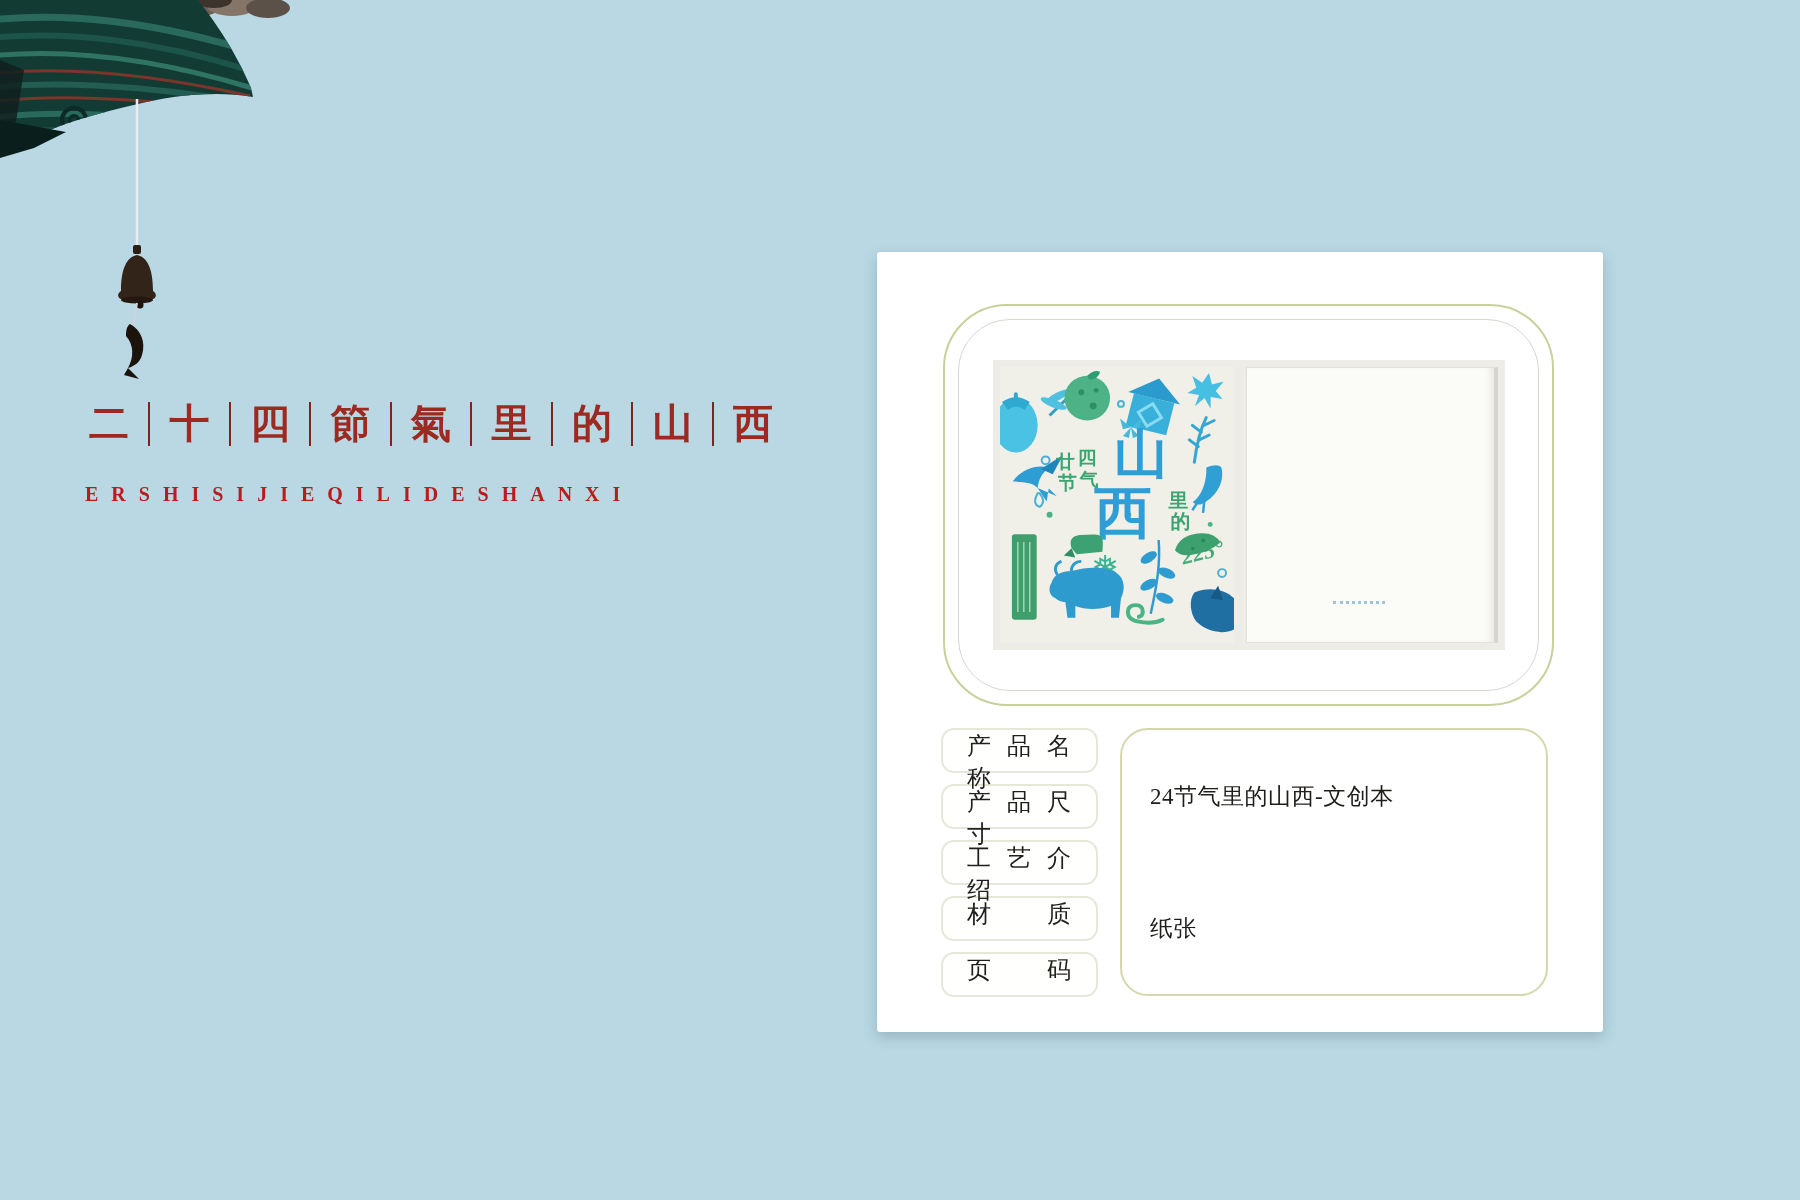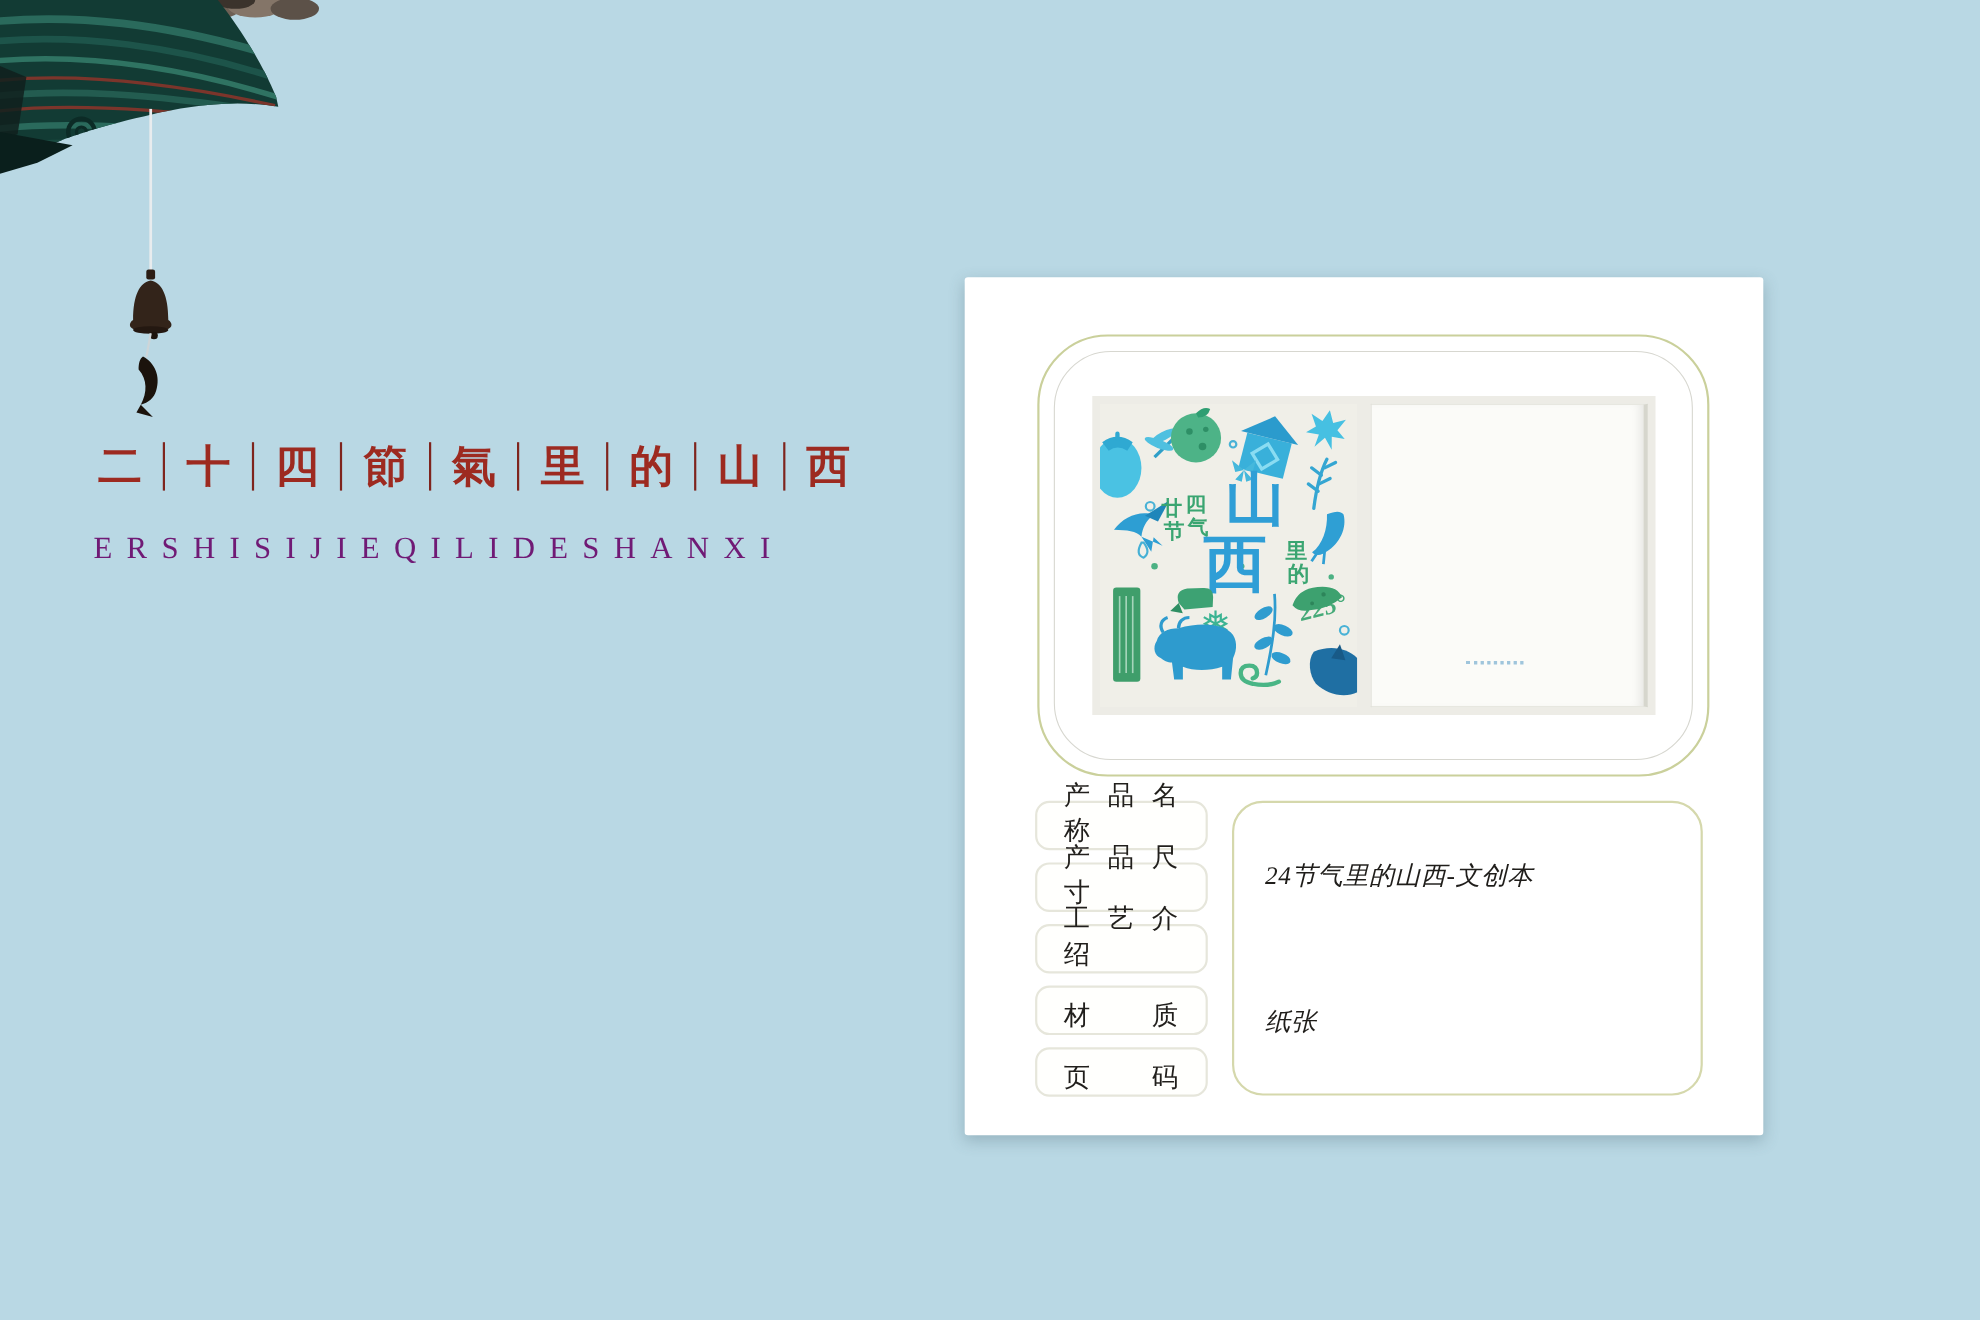--- a/index.html
+++ b/index.html
@@ -13,21 +13,21 @@
   
   .title-row{
     position:absolute;left:89px;top:402px;width:684px;
     display:flex;align-items:center;justify-content:space-between;
     color:#9d2a20;font-size:40px;font-weight:bold;line-height:1;
   }
   .tchar{display:block;}
   .tdiv{display:block;width:2px;height:44px;background:#7f241d;}
   .pinyin{
     position:absolute;left:85px;top:483px;
-    font-size:28px;letter-spacing:13px;color:#701a75;font-weight:400;
+    font-size:20px;letter-spacing:13px;color:#b91c1c;font-weight:700;
   }
   
   .card{
     position:absolute;left:877px;top:252px;width:726px;height:780px;
     background:#ffffff;border-radius:3px;
     box-shadow:0 5px 14px rgba(70,95,110,0.30);
   }
   .image-panel{
     position:absolute;left:66px;top:52px;width:607px;height:398px;
     border:2px solid #cad09b;border-radius:64px;background:#fff;
@@ -53,28 +53,28 @@
   }
   .imprint{
     position:absolute;left:86px;bottom:38px;width:52px;height:0;
     border-top:3px dotted #8fbcd8;opacity:.85;
   }
   
   .spec-labels{position:absolute;left:64px;top:476px;width:157px;}
   .spec-label{
     width:157px;height:45px;margin-bottom:11px;box-sizing:border-box;
     border:2px solid #e6e6db;border-radius:13px;background:#fffffd;
-    display:flex;align-items:flex-end;padding:0 24px;
+    display:flex;align-items:flex-start;padding:0 24px;
     font-size:24px;color:#211f1c;letter-spacing:1px;
   }
   .spec-label span{display:block;width:100%;text-align:justify;text-align-last:justify;}
   .spec-values{
     position:absolute;left:243px;top:476px;width:428px;height:268px;box-sizing:border-box;
     border:2px solid #d5d8ac;border-radius:28px;background:#fff;
-    display:flex;flex-direction:column;font-style:italic;
+    display:flex;flex-direction:column;
   }
   .spec-value{
     flex:1;display:flex;align-items:center;padding-left:28px;
     font-size:23px;color:#1f1d1a;letter-spacing:0.5px;
   }
   
   .cover-cjk{font-family:"Liberation Serif","DejaVu Serif",serif;font-weight:bold;}
 </style>
 </head>
 <body>

